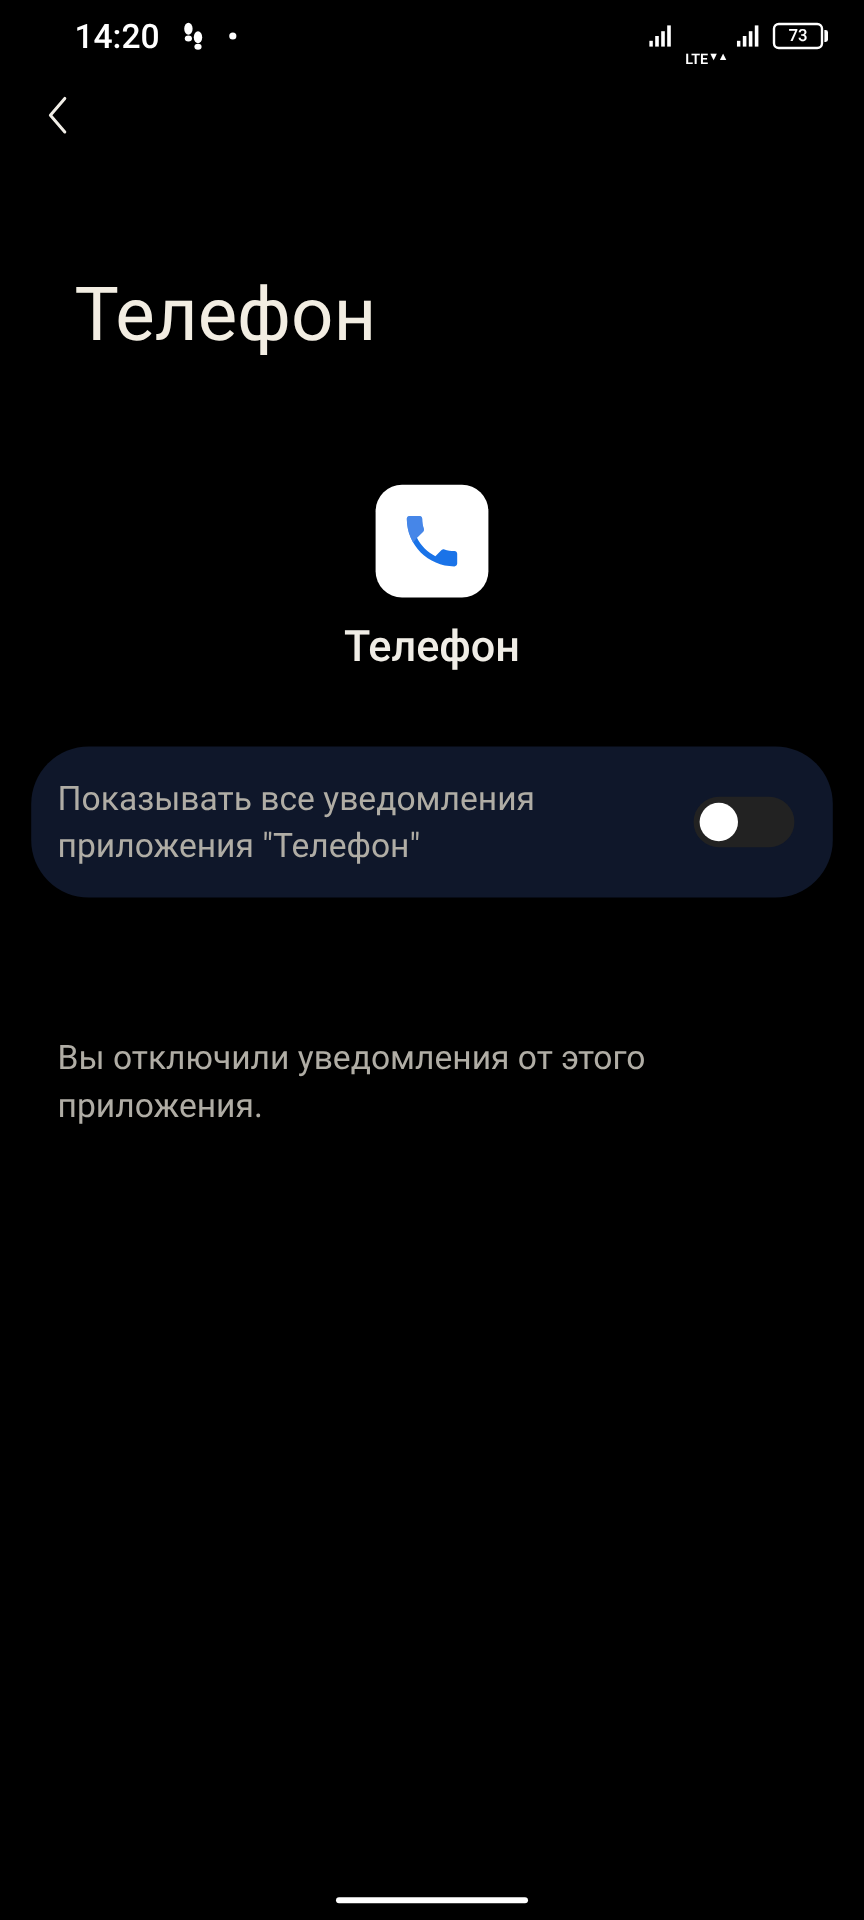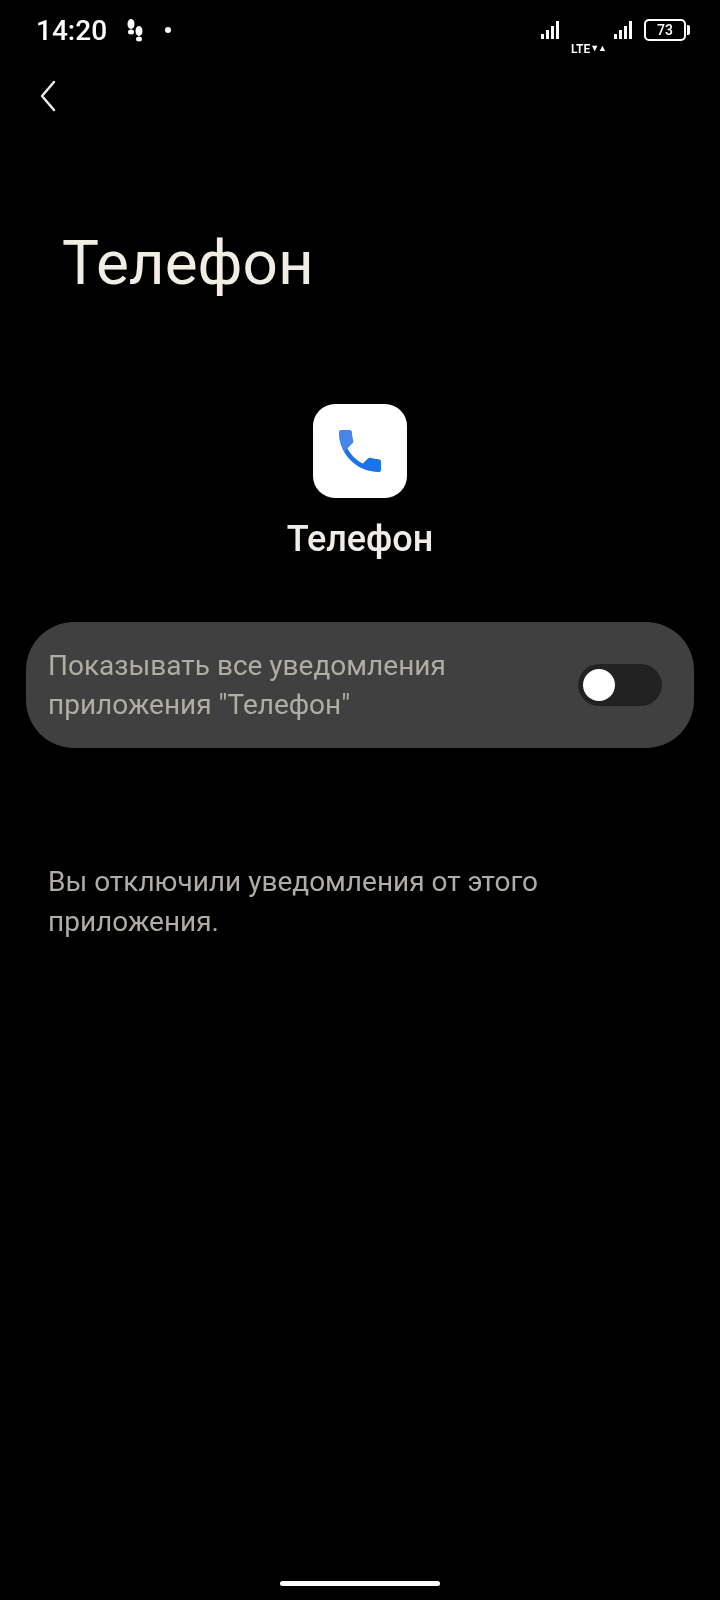--- a/index.html
+++ b/index.html
@@ -19,20 +19,21 @@
     .status-bar {
       display: flex;
       justify-content: space-between;
       align-items: center;
       padding: 12px 30px 8px 36px;
       height: 56px;
     }
     .status-left {
       display: flex;
       gap: 16px;
+      margin-left: 26px;
     }
     .status-time {
       font-size: 28px;
       font-weight: 500;
       color: #ffffff;
     }
     .status-icon-group {
       display: flex;
       align-items: center;
       gap: 18px;
@@ -127,21 +128,21 @@
       justify-content: center;
     }
     .app-name {
       font-size: 36px;
       font-weight: 500;
       color: #f0ede6;
       margin-top: 20px;
     }
     .setting-card {
       margin: 62px 26px 0;
-      background: #404040;
+      background: #0f172a;
       border-radius: 48px;
       padding: 24px 32px 24px 22px;
       display: flex;
       align-items: center;
       justify-content: space-between;
       gap: 20px;
     }
     .setting-label {
       font-size: 28px;
       font-weight: 400;

